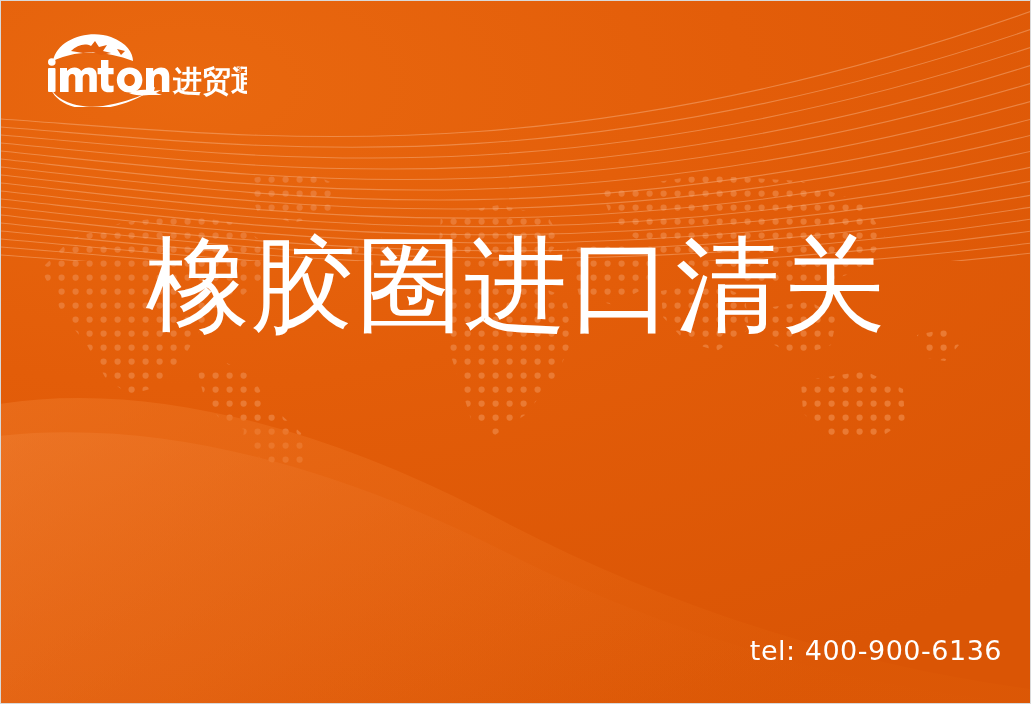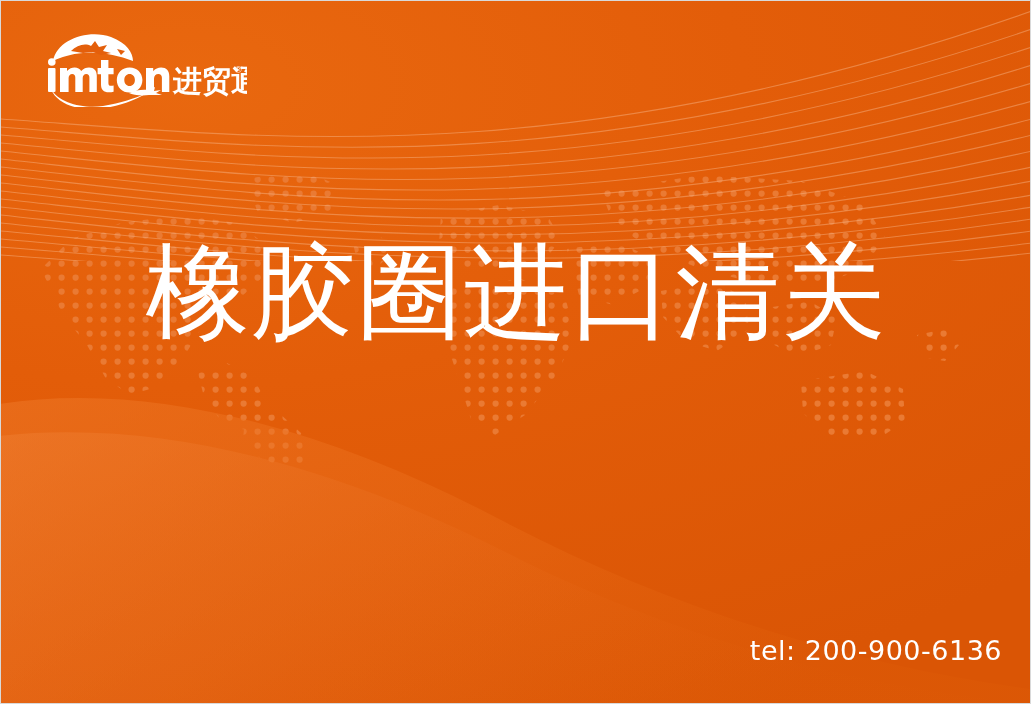--- a/index.html
+++ b/index.html
@@ -61,21 +61,21 @@
   }
 
   
   #headline {
     position: absolute;
     left: 0;
     top: 228px;
     width: 1031px;
     text-align: center;
     color: #ffffff;
-    font-family: Liberation Serif, serif;
+    font-family: Liberation Mono, monospace;
     font-size: 104px;
     line-height: 128px;
     font-weight: 400;
     letter-spacing: 2px;
     white-space: nowrap;
   }
   #headline .hl-line { display: block; }
 
   
   #phone {
@@ -199,15 +199,15 @@
     <g fill="#ffffff">
       <path d="M14 62 C 22 76, 46 82, 66 79 C 84 76, 98 71, 108 67 C 100 72, 86 78, 68 81 C 44 85, 20 78, 14 62 Z"></path>
       <path d="M92 66 C 98 63, 106 62, 112 63 L 118 60 L 117 64 L 124 63 L 119 66 L 125 68 L 112 68 C 104 69, 96 68, 92 66 Z"></path>
     </g>
   </svg>
 
   <div id="headline">
     <span class="hl-line">橡胶圈进口清关</span>
   </div>
 
-  <div id="phone">tel: 200-900-6136</div>
+  <div id="phone">tel: 400-900-6136</div>
 
 </div>
 
 </body></html>

